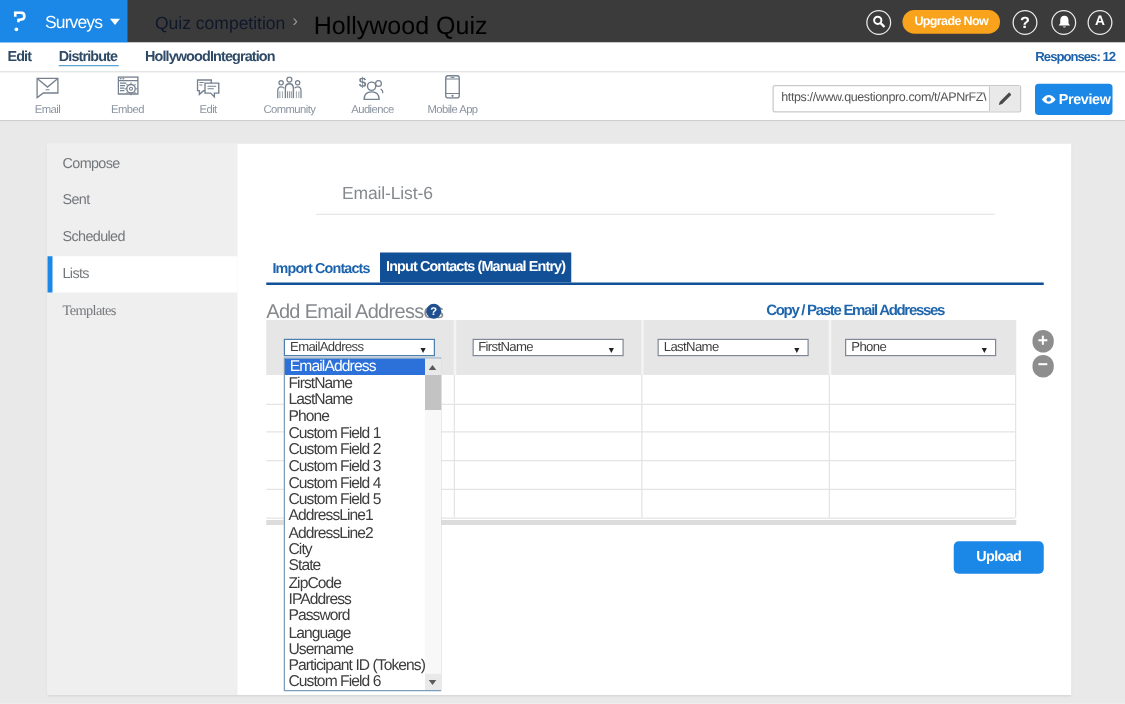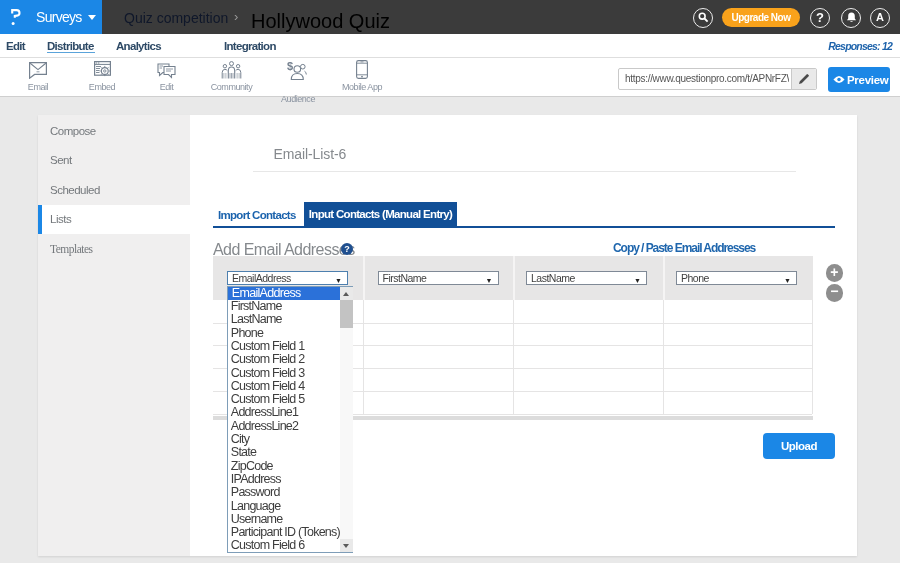--- a/index.html
+++ b/index.html
@@ -38,23 +38,23 @@
 <svg class="abs" style="left:845.5px;top:11.5px;" width="11" height="12" viewBox="0 0 11 12">
     <path d="M5.5 0.5 C3.3 0.5 2.2 2 2.2 4 L2.2 6.5 L1 8.3 L10 8.3 L8.8 6.5 L8.8 4 C8.8 2 7.7 0.5 5.5 0.5 Z" fill="#fff"></path>
     <path d="M4.2 9.2 A1.4 1.4 0 0 0 6.8 9.2 Z" fill="#fff"></path>
   </svg>
 <div class="abs" style="left:870px;top:7.5px;width:20px;height:20px;border:1.6px solid #ececec;border-radius:50%;color:#fff;font-size:11px;font-weight:700;text-align:center;line-height:17px;">A</div>
 
 <div class="abs" style="left:0;top:34px;width:900px;height:24px;background:#fff;border-bottom:1px solid #dedede;"></div>
 <div class="abs nav" style="left:6px;top:39.5px;">Edit</div>
 <div class="abs nav" style="left:47px;top:39.5px;text-align:center;">Distribute</div>
 <div class="abs" style="left:46.5px;top:51.5px;width:48.5px;height:1.7px;background:#5aa3da;"></div>
-<div class="abs nav" style="left:116px;top:39.5px;">Analytics</div>
-<div class="abs nav" style="left:192px;top:39.5px;padding-left:32px;">Integration</div>
-<div class="abs" style="right:8px;top:40px;font-size:10.5px;font-weight:700;color:#1e63ab;letter-spacing:-0.8px;font-style:italic;">Responses: 12</div>
+<div class="abs nav" style="left:116px;top:39.5px;">Hollywood</div>
+<div class="abs nav" style="left:168px;top:39.5px;">Integration</div>
+<div class="abs" style="right:8px;top:40px;font-size:10.5px;font-weight:700;color:#1e63ab;letter-spacing:-0.8px;">Responses: 12</div>
 
 <div class="abs" style="left:0;top:58px;width:900px;height:39px;background:#fff;border-bottom:1px solid #cfcfcf;"></div>
 
 <svg class="abs" style="left:29px;top:62px;" width="18" height="17" viewBox="0 0 18 17">
   <path d="M0.6 0.6 H17.4 V12.4 H5.6 L0.6 16.2 Z" fill="none" stroke="#75818f" stroke-width="1.2"></path>
   <path d="M1.2 1.2 L9 7.6 L16.8 1.2" fill="none" stroke="#75818f" stroke-width="1.1"></path>
   <path d="M7.5 9.8 H10.5" stroke="#75818f" stroke-width="0.8"></path>
 </svg>
 
 <svg class="abs" style="left:94px;top:61px;" width="17" height="17" viewBox="0 0 17 17">
@@ -98,21 +98,21 @@
   <rect x="0.6" y="0.6" width="10.8" height="17.8" rx="1.8" fill="none" stroke="#75818f" stroke-width="1.1"></rect>
   <line x1="0.6" y1="3.2" x2="11.4" y2="3.2" stroke="#75818f" stroke-width="0.9"></line>
   <line x1="0.6" y1="14.8" x2="11.4" y2="14.8" stroke="#75818f" stroke-width="0.9"></line>
   <line x1="4.5" y1="1.9" x2="7.5" y2="1.9" stroke="#75818f" stroke-width="0.8"></line>
   <circle cx="6" cy="16.6" r="0.9" fill="#75818f"></circle>
 </svg>
 <div class="abs lbl" style="left:-22px;top:82px;">Email</div>
 <div class="abs lbl" style="left:42px;top:82px;">Embed</div>
 <div class="abs lbl" style="left:106.5px;top:82px;">Edit</div>
 <div class="abs lbl" style="left:171.5px;top:82px;">Community</div>
-<div class="abs lbl" style="left:238px;top:82px;margin-top:12px;">Audience</div>
+<div class="abs lbl" style="left:238px;top:82px;">Audience</div>
 <div class="abs lbl" style="left:302px;top:82px;">Mobile App</div>
 
 <div class="abs" style="left:618px;top:68px;width:199px;height:22px;background:#fff;border:1px solid #c9c9c9;border-radius:2px;"></div>
 <div class="abs" style="left:625px;top:73px;font-size:10px;letter-spacing:-0.3px;color:#555;width:164px;overflow:hidden;white-space:nowrap;">https://www.questionpro.com/t/APNrFZW</div>
 <div class="abs" style="left:791px;top:69px;width:25px;height:20px;background:#e9e9e9;border-left:1px solid #c9c9c9;border-radius:0 2px 2px 0;"></div>
 <svg class="abs" style="left:798px;top:73px;" width="12" height="12" viewBox="0 0 12 12">
     <path d="M1 11 L1.8 8.3 L8.8 1.3 Q9.3 0.8 9.9 1.4 L10.6 2.1 Q11.2 2.7 10.7 3.2 L3.7 10.2 Z" fill="#4a4a4a"></path>
   </svg>
 
 <div class="abs" style="left:828px;top:67px;width:62px;height:25px;background:#1b87e6;border-radius:3px;"></div>

